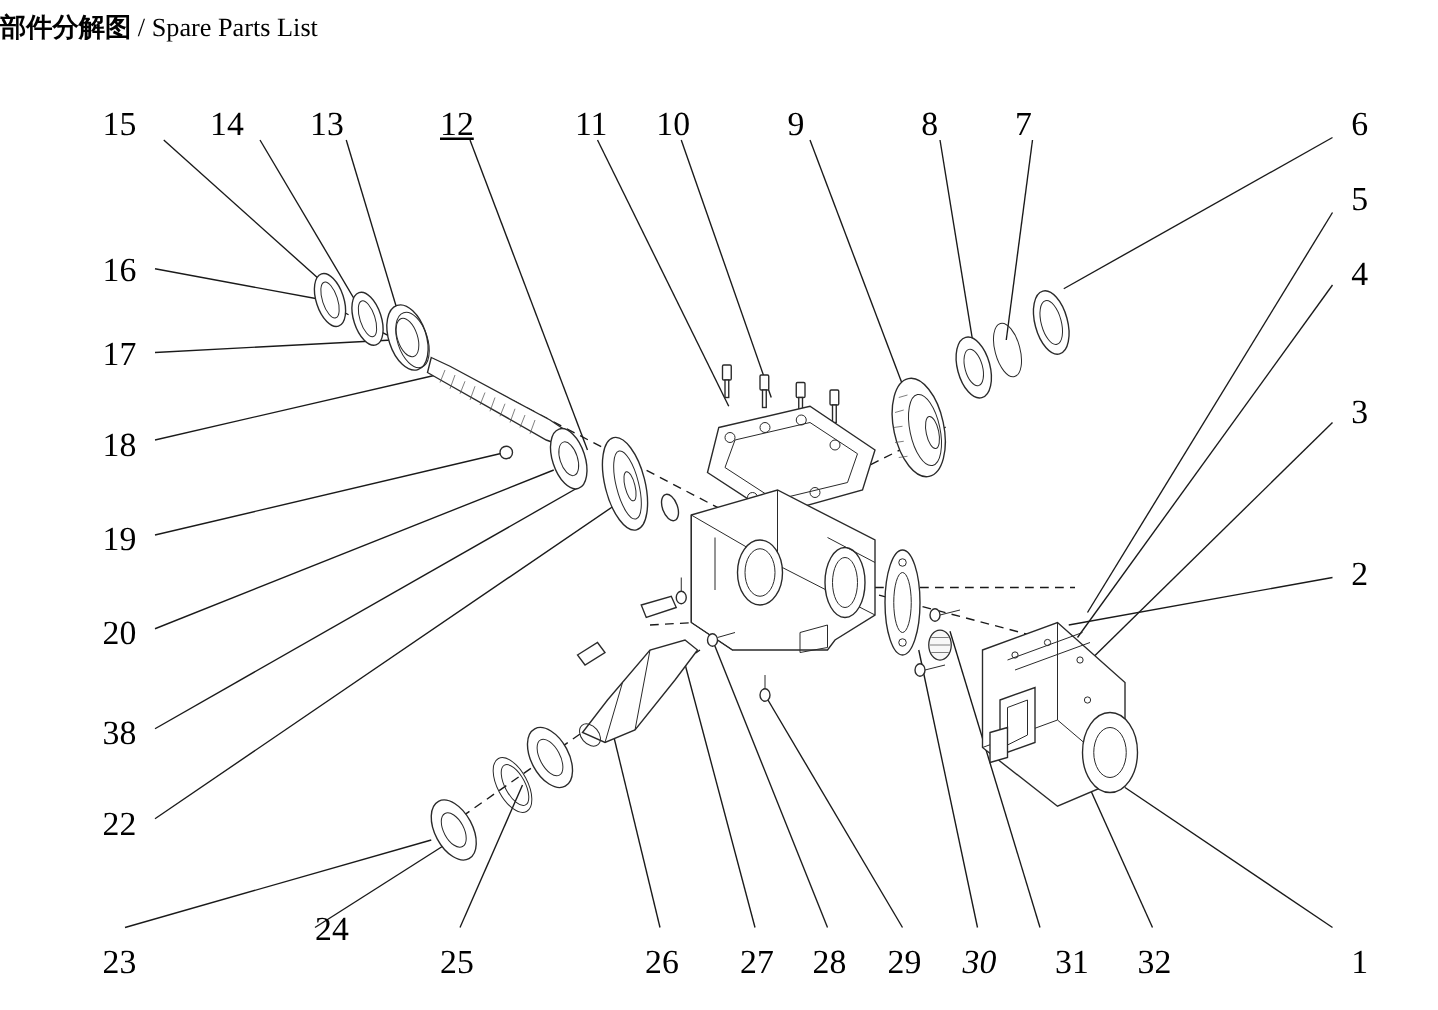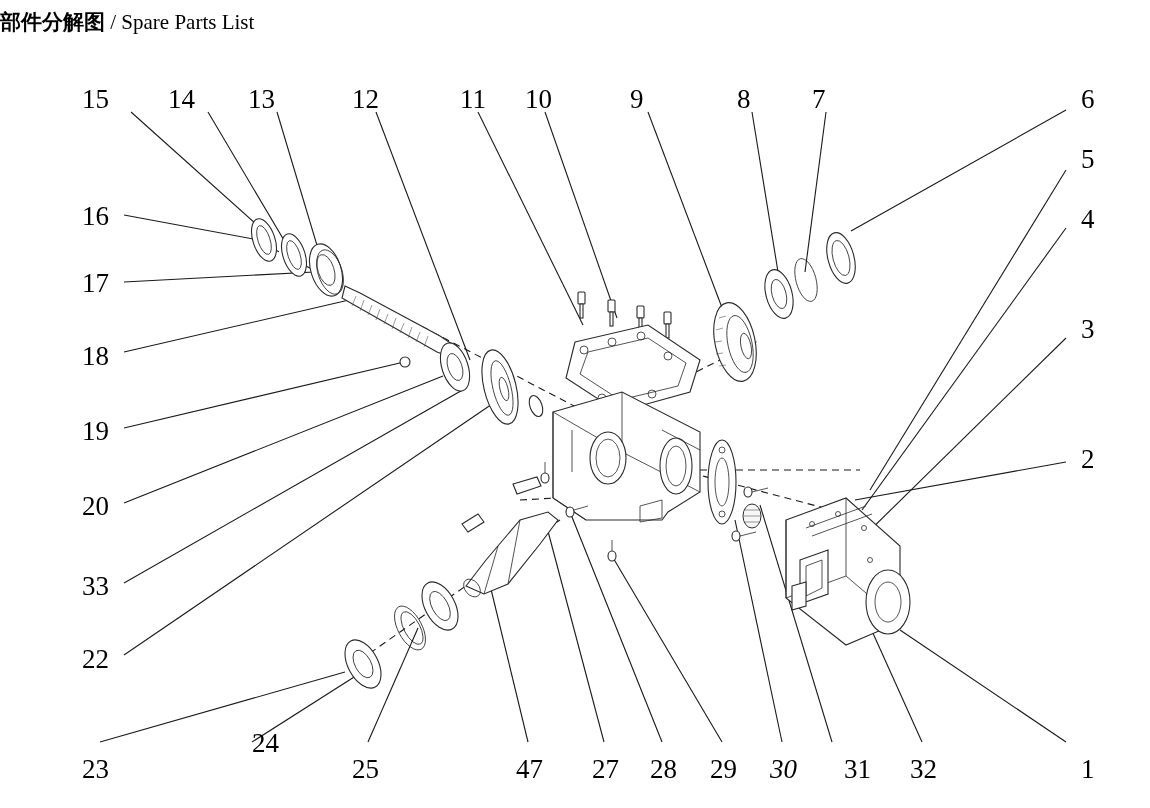--- a/index.html
+++ b/index.html
@@ -330,43 +330,43 @@
       <ellipse class="part" cx="363" cy="664" rx="15" ry="26" transform="rotate(-28 363 664)"></ellipse>
       <ellipse class="part-thin" cx="363" cy="664" rx="8" ry="15" transform="rotate(-28 363 664)"></ellipse>
     </g>
 
   </svg>
 
   <div>
     <div class="callout" style="left:82px; top:88px;">15</div>
     <div class="callout" style="left:168px; top:88px;">14</div>
     <div class="callout" style="left:248px; top:88px;text-align:right;">13</div>
-    <div class="callout" style="left:352px; top:88px;">12</div>
+    <div class="callout" style="left:352px; top:88px;text-decoration:underline;">12</div>
     <div class="callout" style="left:460px; top:88px;">11</div>
     <div class="callout" style="left:525px; top:88px;">10</div>
     <div class="callout" style="left:630px; top:88px;">9</div>
     <div class="callout" style="left:737px; top:88px;">8</div>
     <div class="callout" style="left:812px; top:88px;">7</div>
     <div class="callout" style="left:1081px; top:88px;">6</div>
     <div class="callout" style="left:1081px; top:148px;">5</div>
     <div class="callout" style="left:1081px; top:208px;">4</div>
     <div class="callout" style="left:1081px; top:318px;">3</div>
     <div class="callout" style="left:1081px; top:448px;">2</div>
     <div class="callout" style="left:1081px; top:758px;">1</div>
     <div class="callout" style="left:82px; top:205px;">16</div>
     <div class="callout" style="left:82px; top:272px;">17</div>
     <div class="callout" style="left:82px; top:345px;">18</div>
     <div class="callout" style="left:82px; top:420px;">19</div>
     <div class="callout" style="left:82px; top:495px;">20</div>
-    <div class="callout" style="left:82px; top:575px;">33</div>
+    <div class="callout" style="left:82px; top:575px;">38</div>
     <div class="callout" style="left:82px; top:648px;">22</div>
     <div class="callout" style="left:82px; top:758px;">23</div>
     <div class="callout" style="left:236px; top:732px;margin-left:16px;">24</div>
     <div class="callout" style="left:352px; top:758px;">25</div>
-    <div class="callout" style="left:516px; top:758px;">47</div>
+    <div class="callout" style="left:516px; top:758px;">26</div>
     <div class="callout" style="left:592px; top:758px;">27</div>
     <div class="callout" style="left:650px; top:758px;">28</div>
     <div class="callout" style="left:710px; top:758px;">29</div>
     <div class="callout" style="left:770px; top:758px;font-style:italic;">30</div>
     <div class="callout" style="left:820px; top:758px;margin-left:24px;">31</div>
     <div class="callout" style="left:910px; top:758px;">32</div>
   </div>
 
 </div>
 

